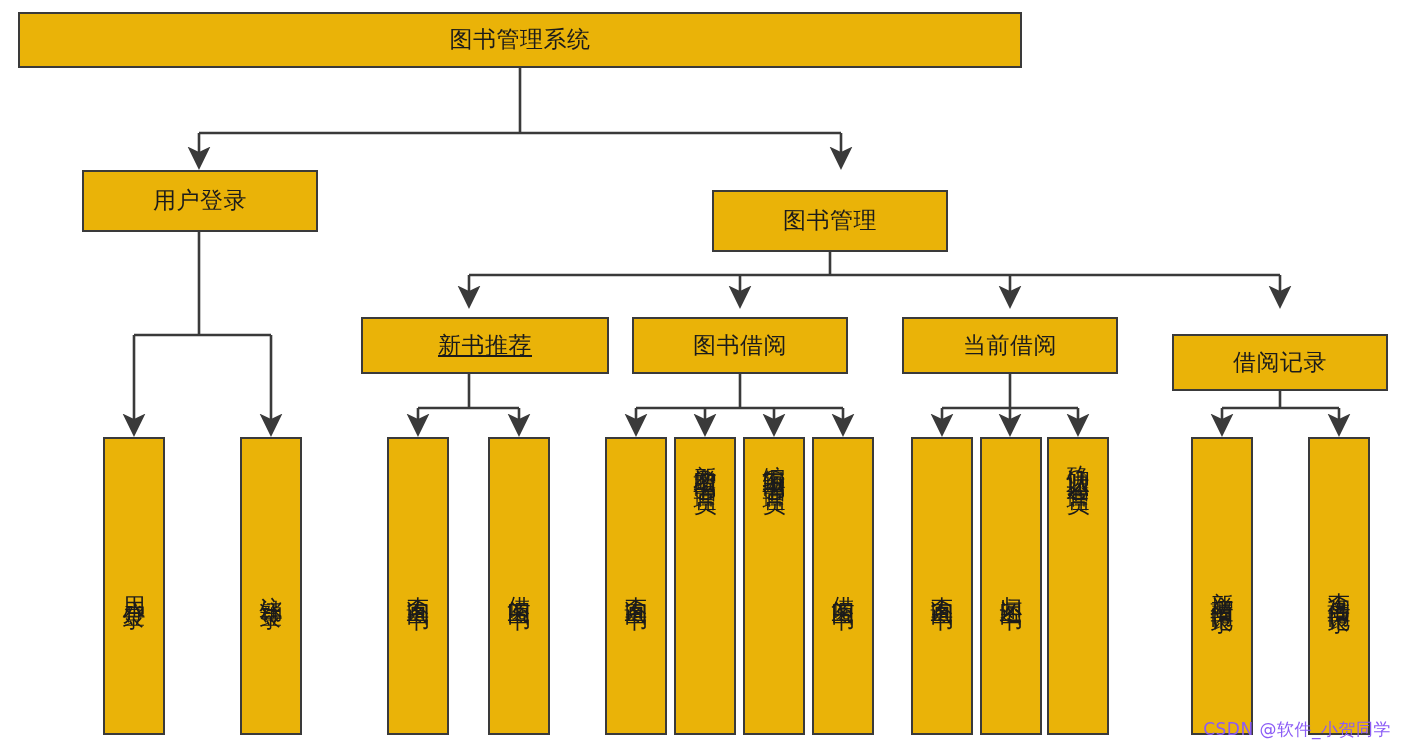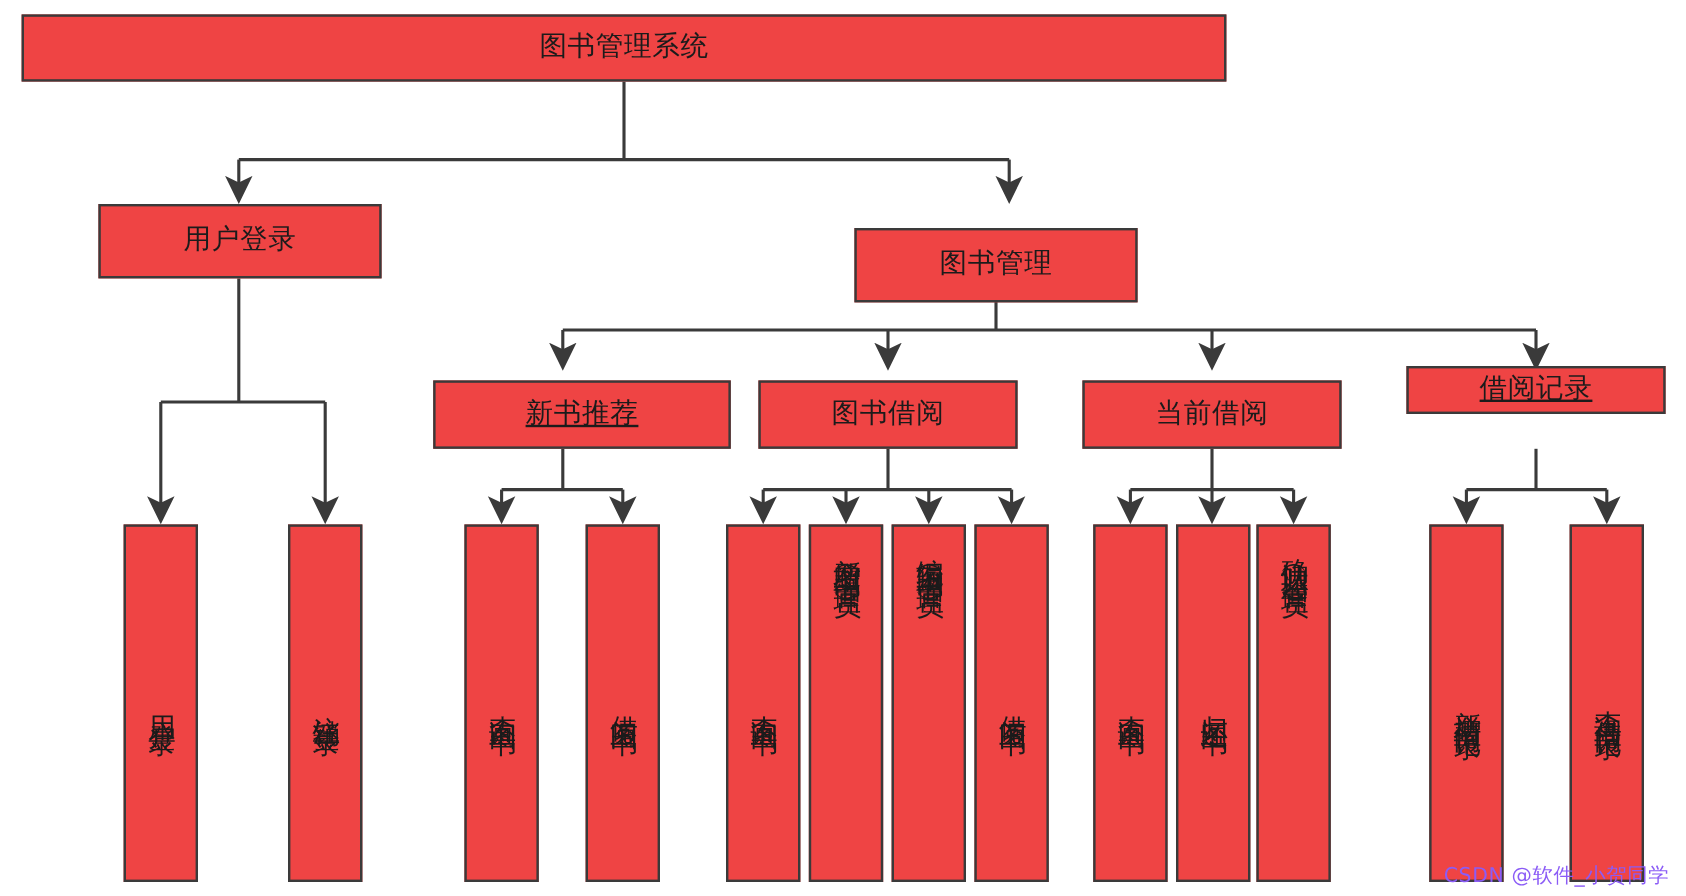--- a/index.html
+++ b/index.html
@@ -21,21 +21,21 @@
     position: absolute;
     left: 0;
     top: 0;
     width: 1405px;
     height: 747px;
     pointer-events: none;
   }
   .node {
     position: absolute;
     box-sizing: border-box;
-    background: #ef4444;
+    background: #eab308;
     border: 2.5px solid #3a3a3a;
     display: flex;
     align-items: center;
     justify-content: center;
     color: #1b1b1b;
     z-index: 2;
   }
   .node .lbl {
     display: block;
     text-align: center;
@@ -141,21 +141,21 @@
 
   <div class="node horiz" style="left:361px; top:317px; width:248px; height:57px;text-decoration:underline;">
     <span class="lbl">新书推荐</span>
   </div>
   <div class="node horiz" style="left:632px; top:317px; width:216px; height:57px;">
     <span class="lbl">图书借阅</span>
   </div>
   <div class="node horiz" style="left:902px; top:317px; width:216px; height:57px;">
     <span class="lbl">当前借阅</span>
   </div>
-  <div class="node horiz" style="left:1172px; top:305px; width:216px; height:40px;text-decoration:underline;">
+  <div class="node horiz" style="left:1172px; top:334px; width:216px; height:57px;">
     <span class="lbl">借阅记录</span>
   </div>
 
   <div class="node vert centered" style="left:103px; top:437px; width:62px; height:298px;">
     <span class="lbl">用户登录</span>
   </div>
   <div class="node vert centered" style="left:240px; top:437px; width:62px; height:298px;">
     <span class="lbl">注销登录</span>
   </div>
 

